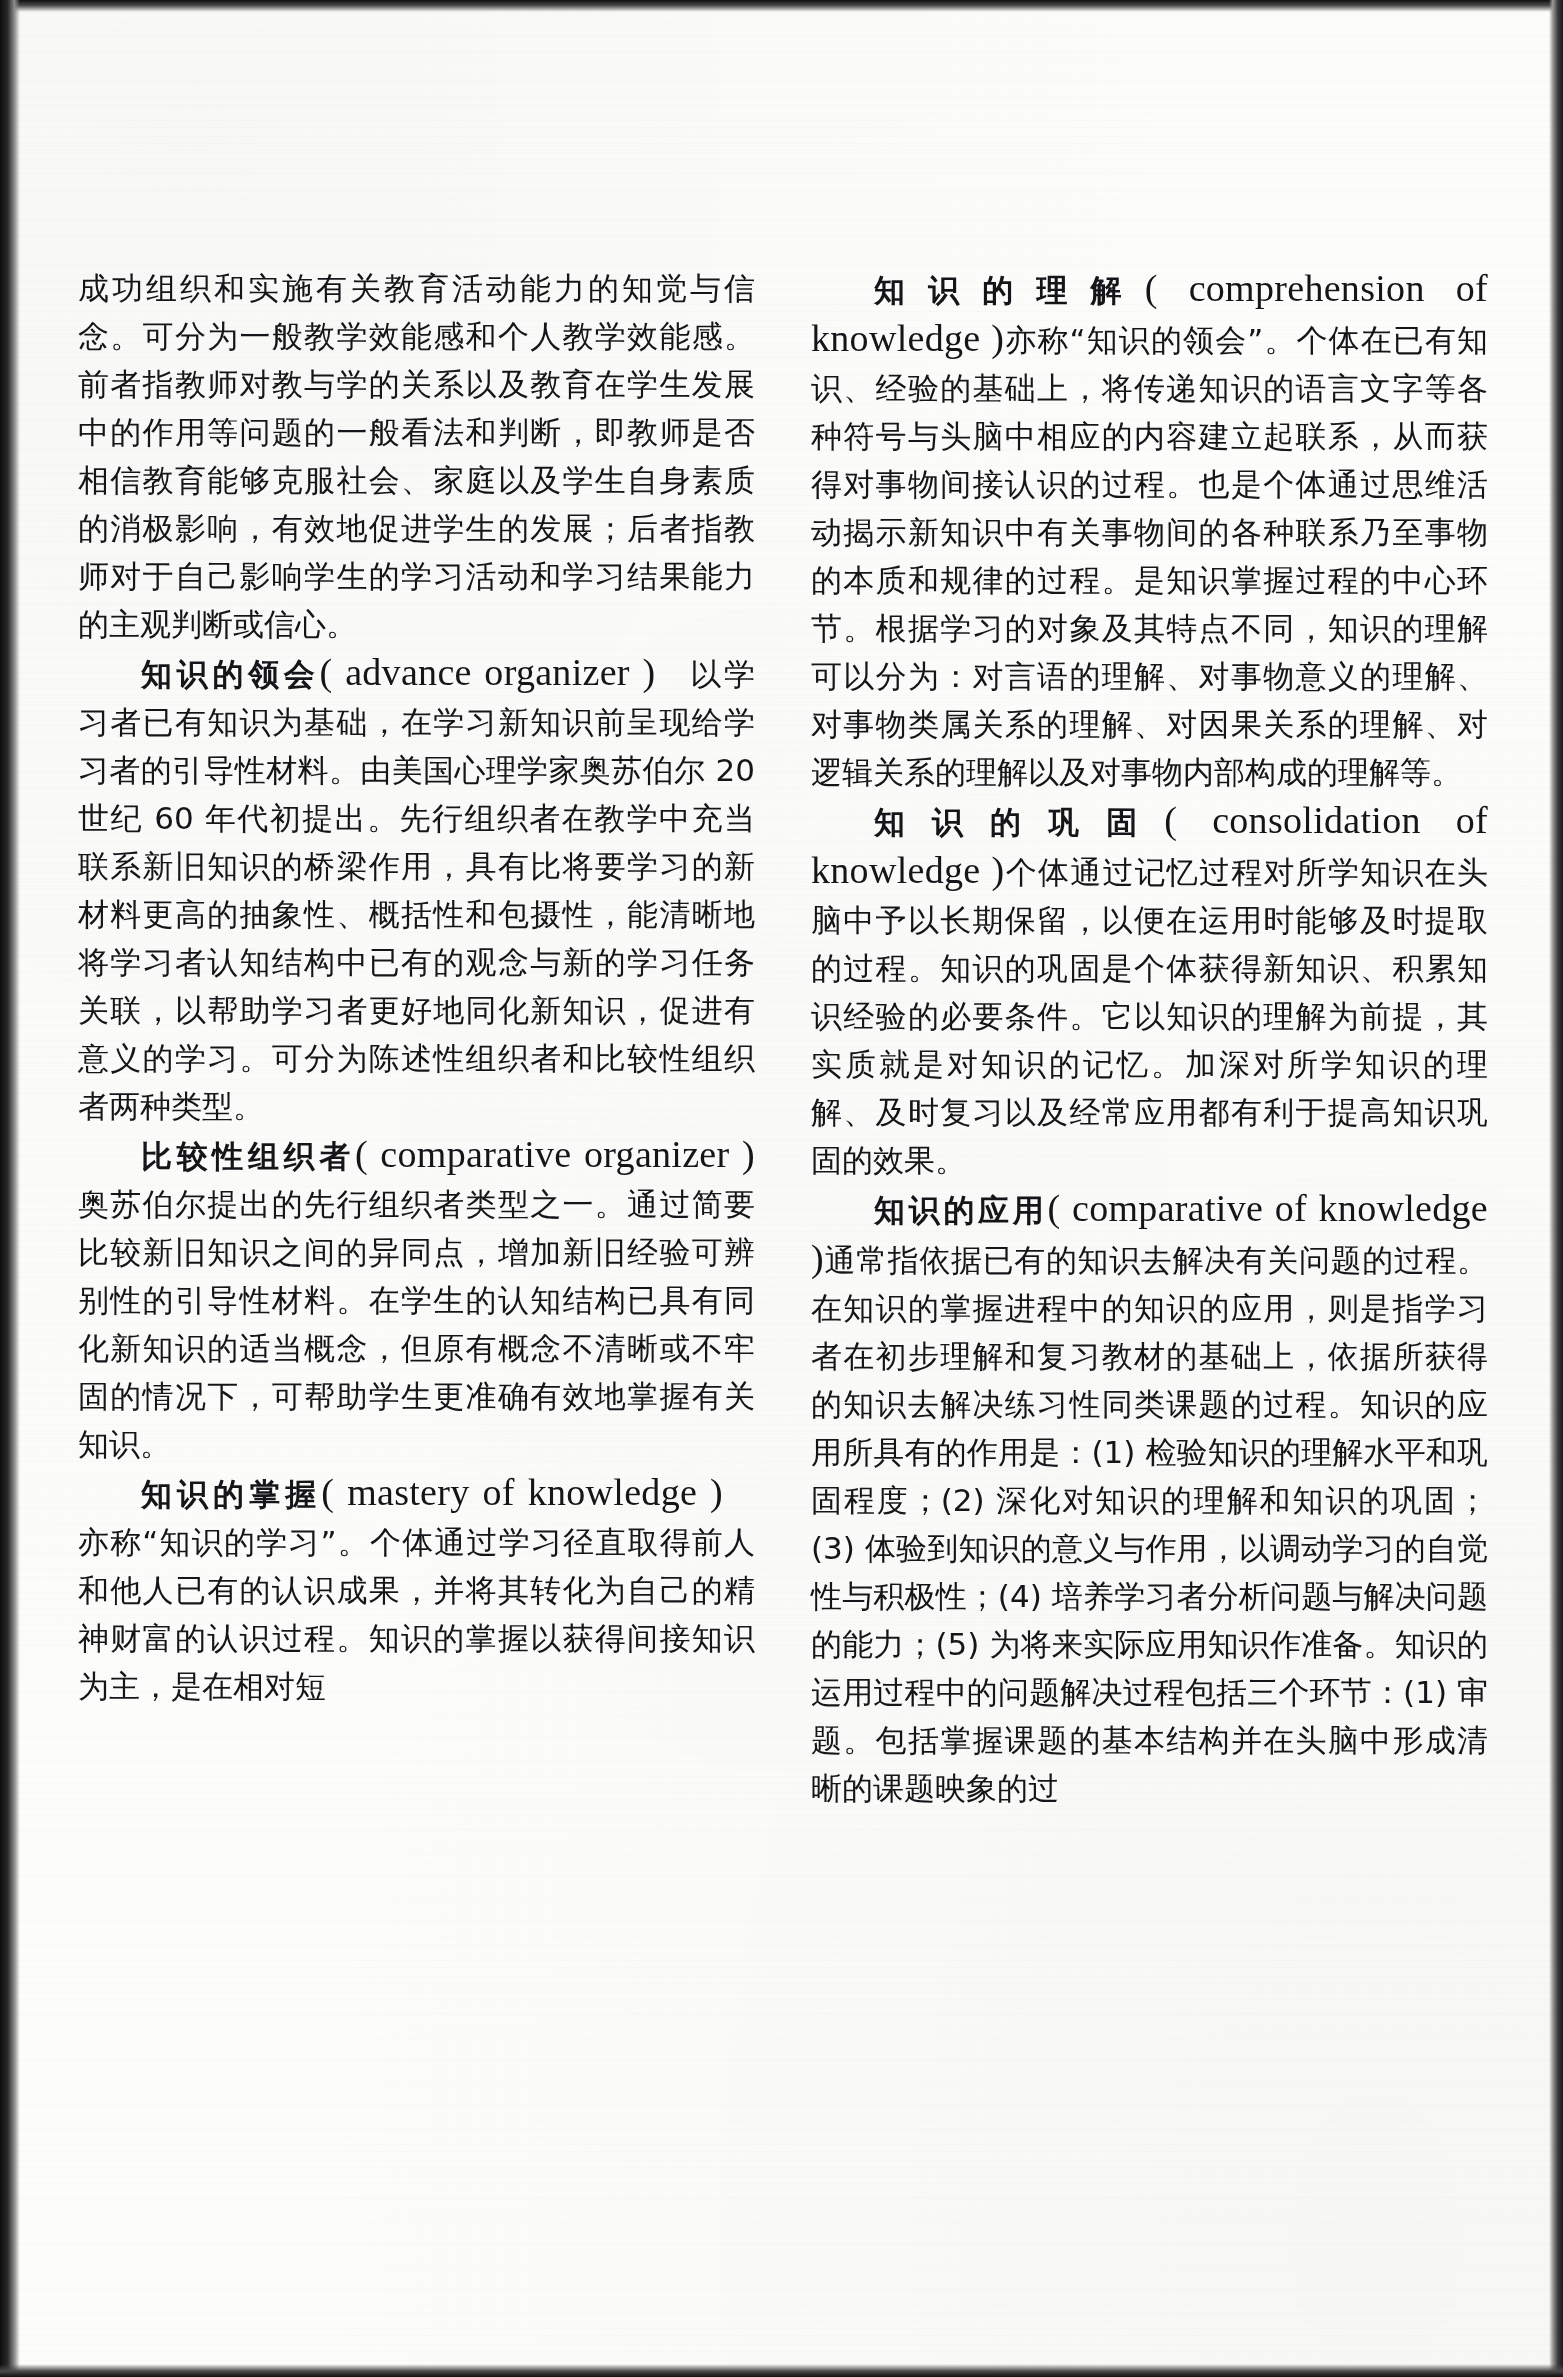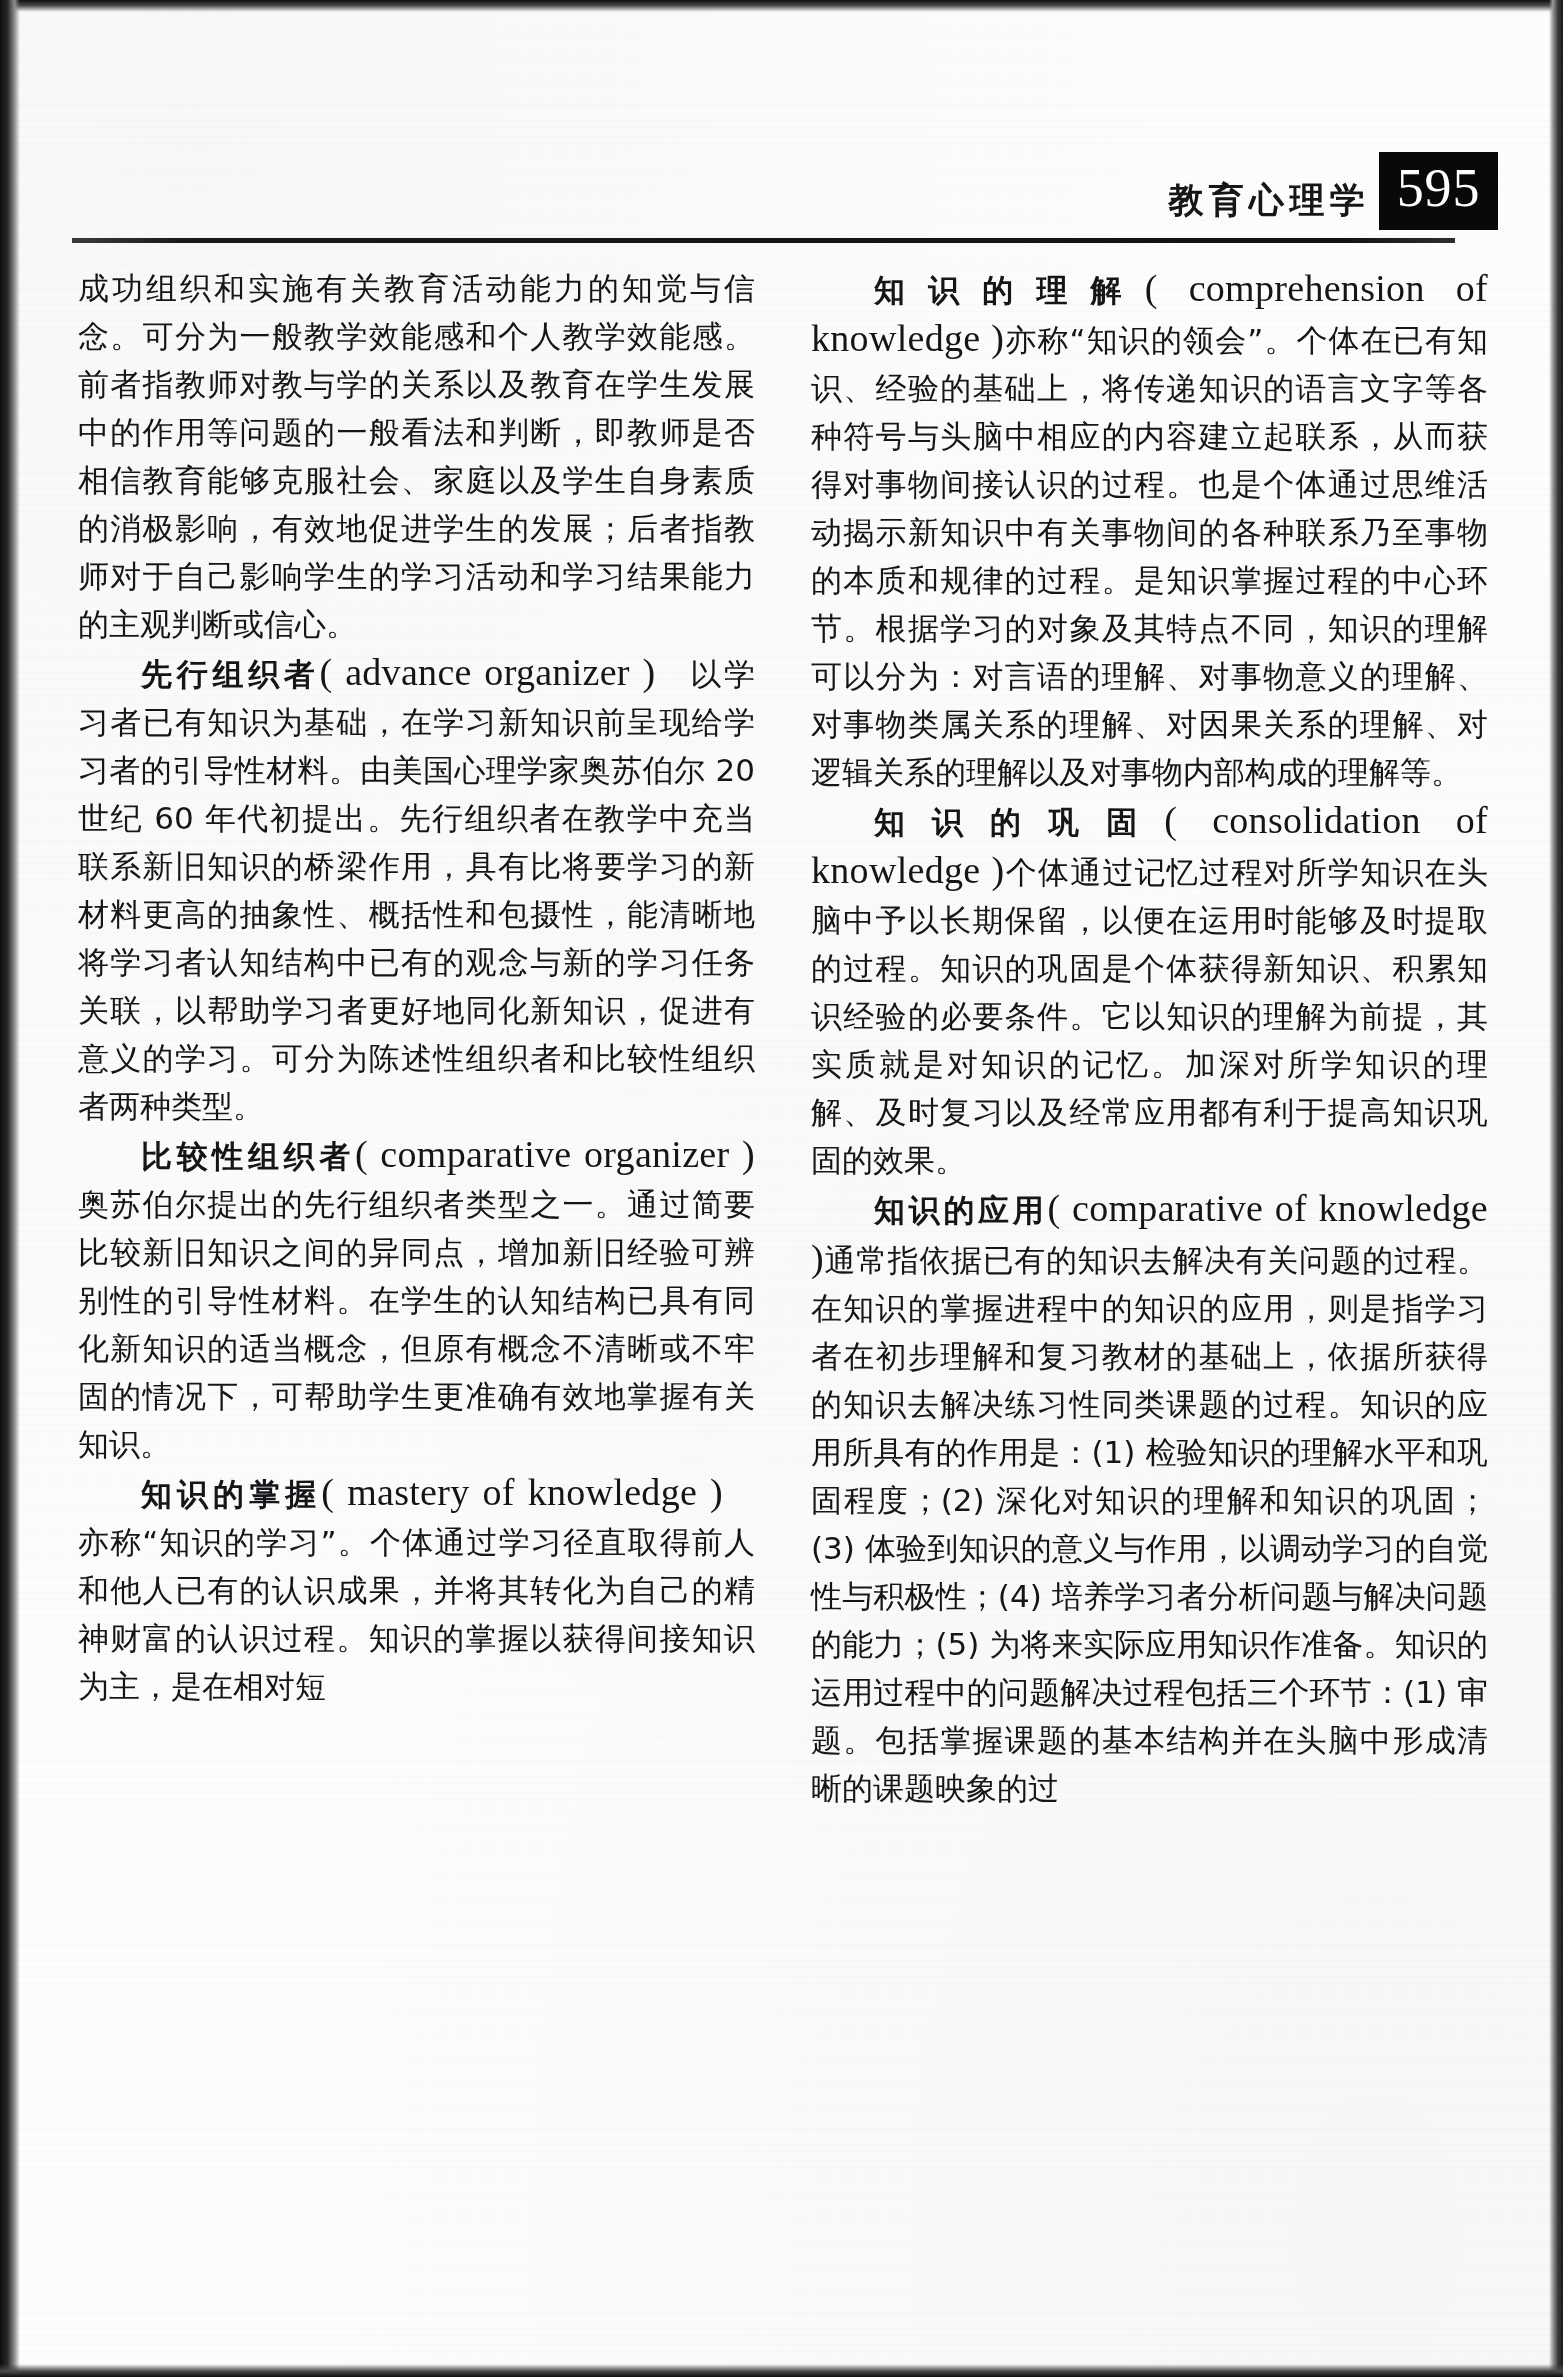--- a/index.html
+++ b/index.html
@@ -162,38 +162,31 @@
 </head>
 <body>
 
 <div id="page">
 
   <div class="edge-top"></div>
   <div class="edge-left"></div>
   <div class="edge-right"></div>
   <div class="edge-bottom"></div>
 
-  <div class="header">
-    <div class="running-head">教育心理学</div>
-    <div class="page-number-box">
-      <span class="page-number">595</span>
-    </div>
-    <div class="header-rule"></div>
-  </div>
 
   <div class="columns">
 
     <div class="col">
 
       <p class="para">
         <span>成功组织和实施有关教育活动能力的知觉与信念。可分为一般教学效能感和个人教学效能感。前者指教师对教与学的关系以及教育在学生发展中的作用等问题的一般看法和判断，即教师是否相信教育能够克服社会、家庭以及学生自身素质的消极影响，有效地促进学生的发展；后者指教师对于自己影响学生的学习活动和学习结果能力的主观判断或信心。</span>
       </p>
 
       <p class="para indent">
-        <span class="term">先行组织者</span><span class="en">( advance organizer )</span><span class="gap"></span><span>以学习者已有知识为基础，在学习新知识前呈现给学习者的引导性材料。由美国心理学家奥苏伯尔 20 世纪 60 年代初提出。先行组织者在教学中充当联系新旧知识的桥梁作用，具有比将要学习的新材料更高的抽象性、概括性和包摄性，能清晰地将学习者认知结构中已有的观念与新的学习任务关联，以帮助学习者更好地同化新知识，促进有意义的学习。可分为陈述性组织者和比较性组织者两种类型。</span>
+        <span class="term">知识的领会</span><span class="en">( advance organizer )</span><span class="gap"></span><span>以学习者已有知识为基础，在学习新知识前呈现给学习者的引导性材料。由美国心理学家奥苏伯尔 20 世纪 60 年代初提出。先行组织者在教学中充当联系新旧知识的桥梁作用，具有比将要学习的新材料更高的抽象性、概括性和包摄性，能清晰地将学习者认知结构中已有的观念与新的学习任务关联，以帮助学习者更好地同化新知识，促进有意义的学习。可分为陈述性组织者和比较性组织者两种类型。</span>
       </p>
 
 
       <p class="para indent">
         <span class="term">比较性组织者</span><span class="en">( comparative  organizer )</span><span>奥苏伯尔提出的先行组织者类型之一。通过简要比较新旧知识之间的异同点，增加新旧经验可辨别性的引导性材料。在学生的认知结构已具有同化新知识的适当概念，但原有概念不清晰或不牢固的情况下，可帮助学生更准确有效地掌握有关知识。</span>
       </p>
 
       <p class="para indent">
         <span class="term">知识的掌握</span><span class="en">( mastery of knowledge )</span><span class="gap"></span><span>亦称“知识的学习”。个体通过学习径直取得前人和他人已有的认识成果，并将其转化为自己的精神财富的认识过程。知识的掌握以获得间接知识为主，是在相对短</span>
       </p>

